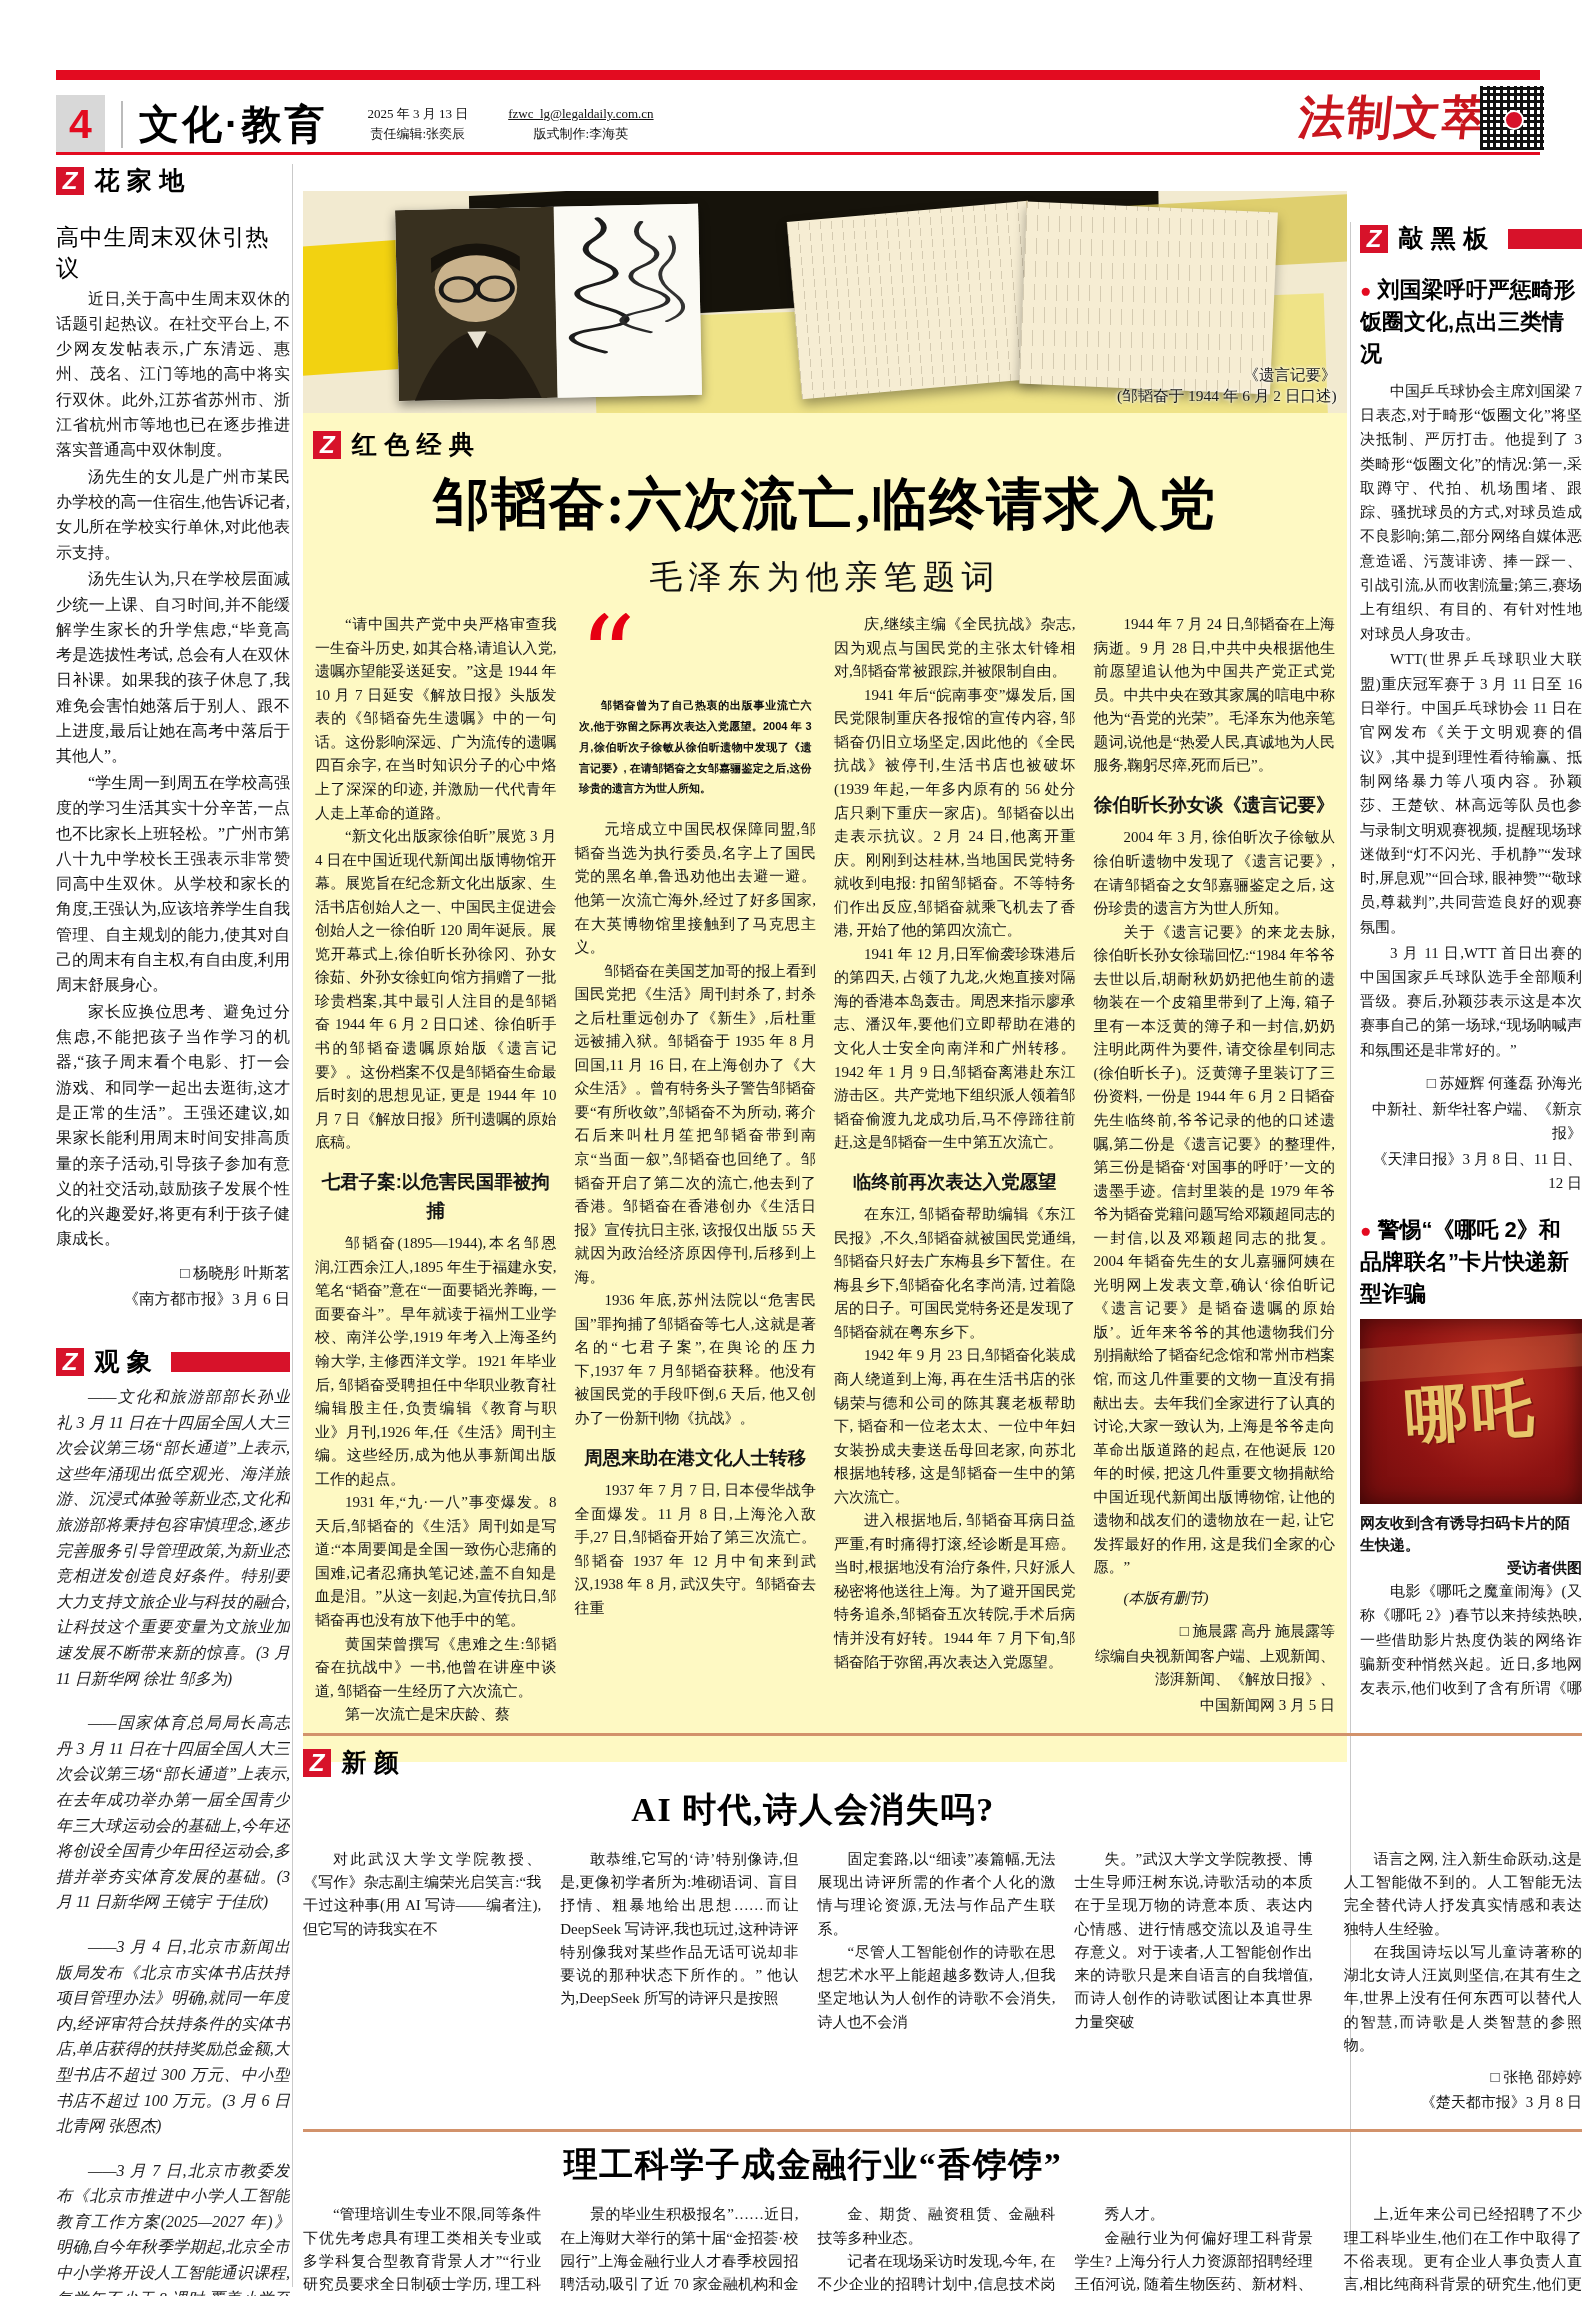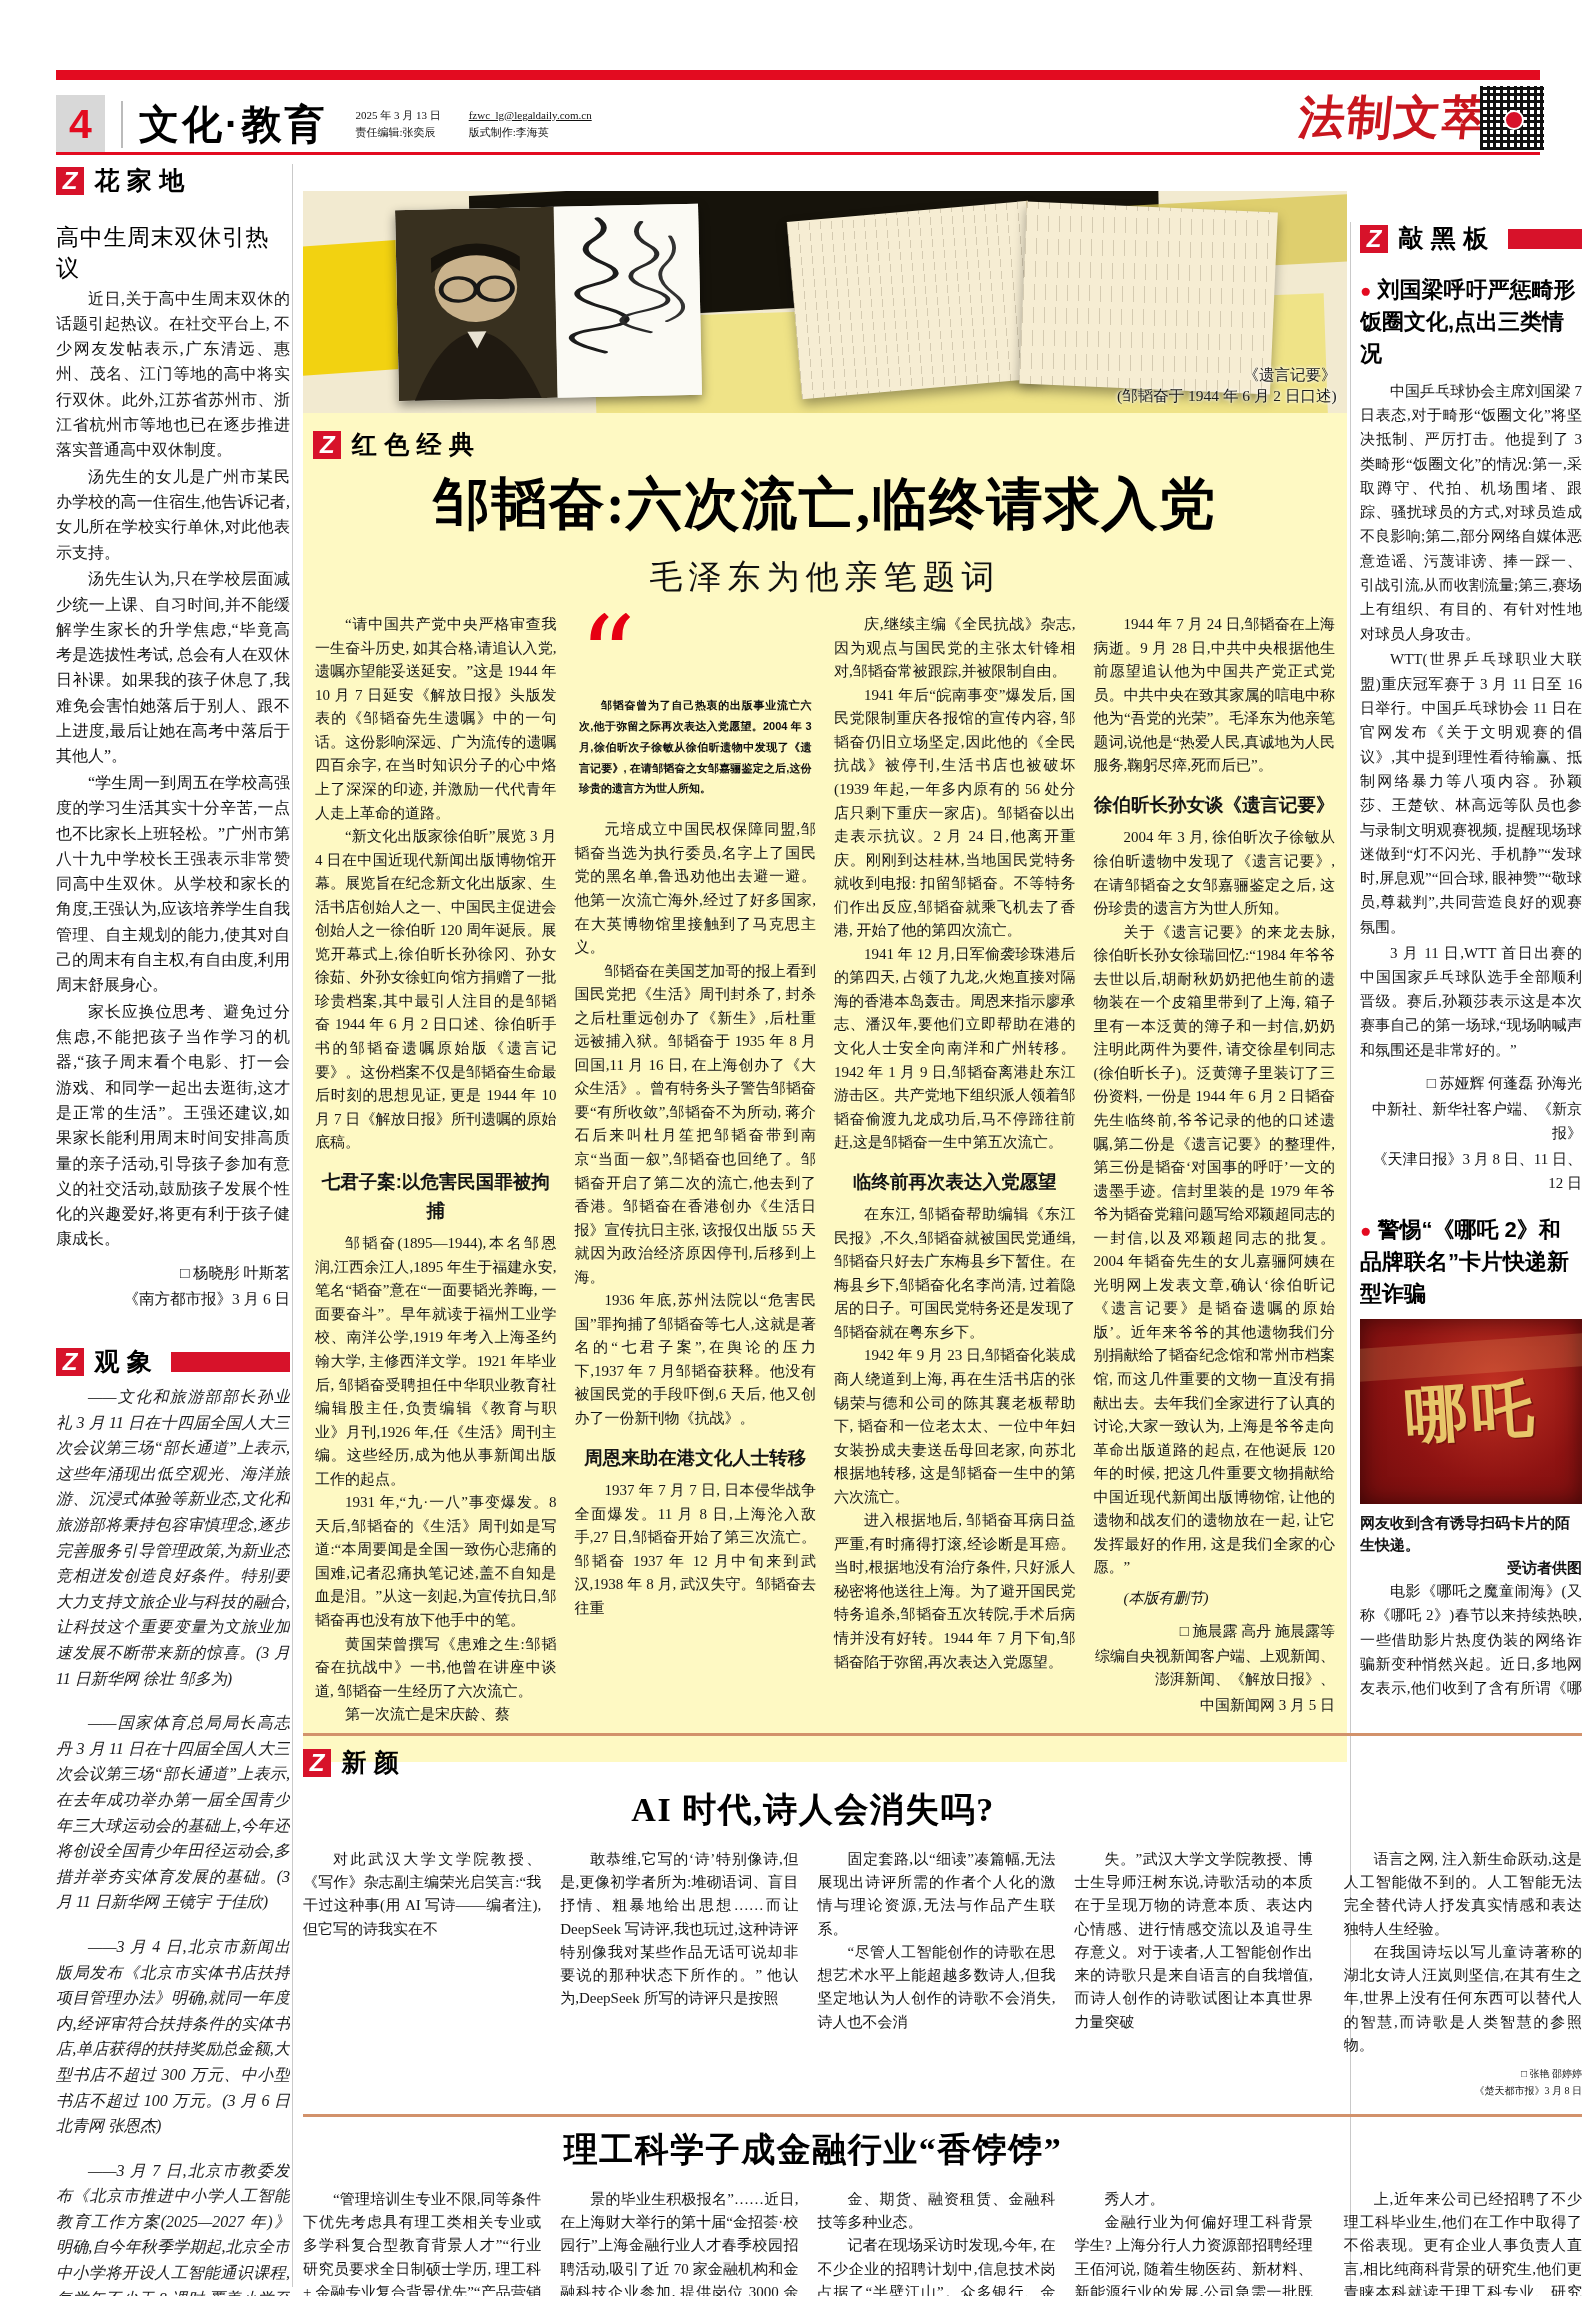--- a/index.html
+++ b/index.html
@@ -6,21 +6,21 @@
   .page{position:relative;width:1594px;height:2307px;background:#ffffff;overflow:hidden;
         font-family:"Liberation Serif","DejaVu Serif",serif;color:#141414;}
   
   .topbar{position:absolute;left:56px;top:70px;width:1484px;height:9.6px;background:#e30b20;}
   .thinredline{position:absolute;left:56px;top:152px;width:1484px;height:3px;background:#e30b20;}
   .header-row{position:absolute;left:56px;top:93px;height:62px;display:flex;align-items:center;}
   .pagenum{width:49px;height:58px;background:#d8d8d8;display:flex;align-items:center;justify-content:center;
            font-family:"Liberation Sans","DejaVu Sans",sans-serif;font-size:41px;font-weight:bold;color:#e30b20;}
   .hdr-div{width:1.5px;height:47px;background:#bbb;margin:0 16.3px;}
   .sec-title{font-family:"Liberation Sans","DejaVu Sans",sans-serif;font-size:40px;font-weight:900;letter-spacing:3px;color:#000;}
-  .hdr-meta{margin-left:28px;font-size:11px;line-height:1.55;color:#111;}
+  .hdr-meta{margin-left:40px;font-size:13px;line-height:1.55;color:#111;text-align:center;}
   .hdr-meta .em{ text-decoration:underline;}
   .masthead{position:absolute;left:1299px;top:87px;font-size:46px;font-weight:900;color:#c8161e;
             font-family:"Liberation Serif","DejaVu Serif",serif;transform:skewX(-6deg);letter-spacing:1.5px;}
   .qr{position:absolute;left:1480px;top:86px;width:64px;height:64px;background:
       repeating-linear-gradient(0deg,#111 0 3px,transparent 3px 6.7px),
       repeating-linear-gradient(90deg,#111 0 3px,#fff 3px 6.7px);}
   .qr::after{content:"";position:absolute;left:24px;top:24px;width:16.3px;height:16.3px;border-radius:50%;background:#d7122a;border:2.2px solid #fff;}
   
   .vrule{position:absolute;width:0.7px;background:#c9c9c9;}
   
@@ -87,21 +87,21 @@
   .nezha::before{content:"";position:absolute;left:-10%;top:12%;width:120%;height:18%;background:rgba(255,205,120,.18);transform:rotate(-4deg);}
   .nz-text{font-size:62px;font-weight:900;color:#e8c66a;text-shadow:1.5px 1.5px 0 #7a1410;transform:rotate(-4deg);letter-spacing:4.4px;}
   .nz-caption{font-size:15px;line-height:1.5;font-weight:bold;font-family:"Liberation Sans","DejaVu Sans",sans-serif;}
   .nz-credit{display:block;text-align:right;font-weight:bold;}
   
   .bottom{position:absolute;left:303px;top:1733px;width:1279px;height:563px;border-top:3.7px solid #d2926b;padding-top:10.4px;box-sizing:border-box;overflow:hidden;}
   .b-head{width:calc(100% - 259px);text-align:center;font-size:34px;font-weight:900;margin:7.4px 0 15px;color:#000;letter-spacing:1.5px;}
   .bcols{display:flex;gap:19px;}
   .bcol{flex:1 1 0;font-size:15px;line-height:1.55;box-sizing:border-box;}
   .bcol.last{padding-left:12px;}
-  .bcol .byline,.bcol .source{font-size:10px;}
+  .bcol .byline,.bcol .source{font-size:15px;}
   .b-divider{height:3px;background:#d2926b;margin:15px 0 10.4px;}
 </style>
 </head>
 <body>
 
 <div class="page">
 
   <div class="topbar"></div>
   <div class="header-row">
     <div class="pagenum">

